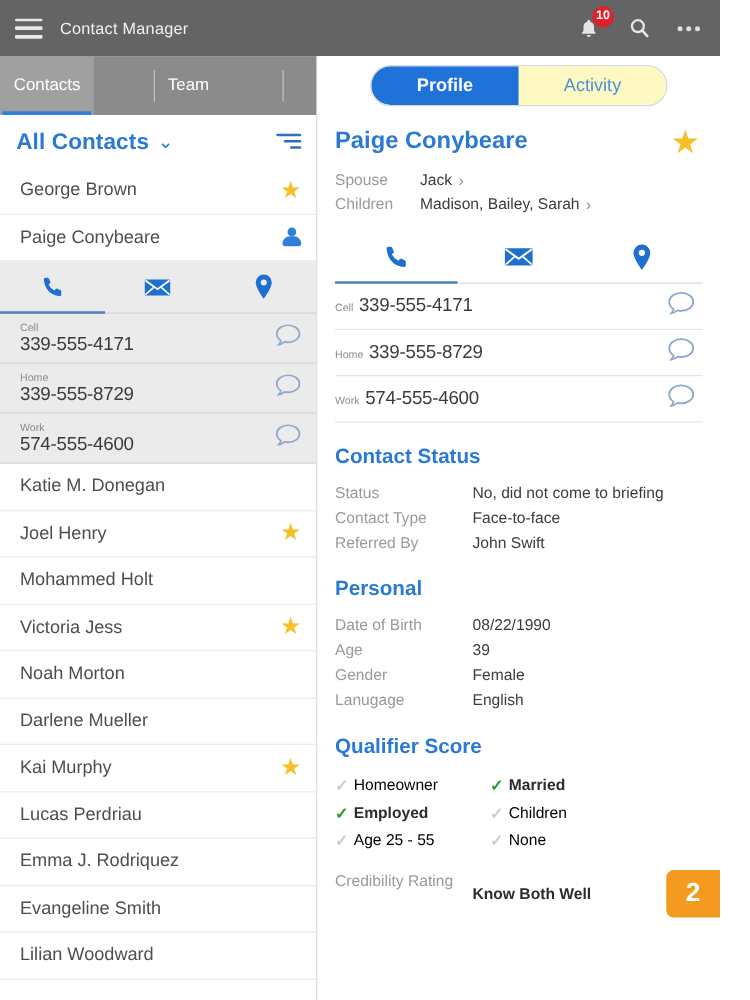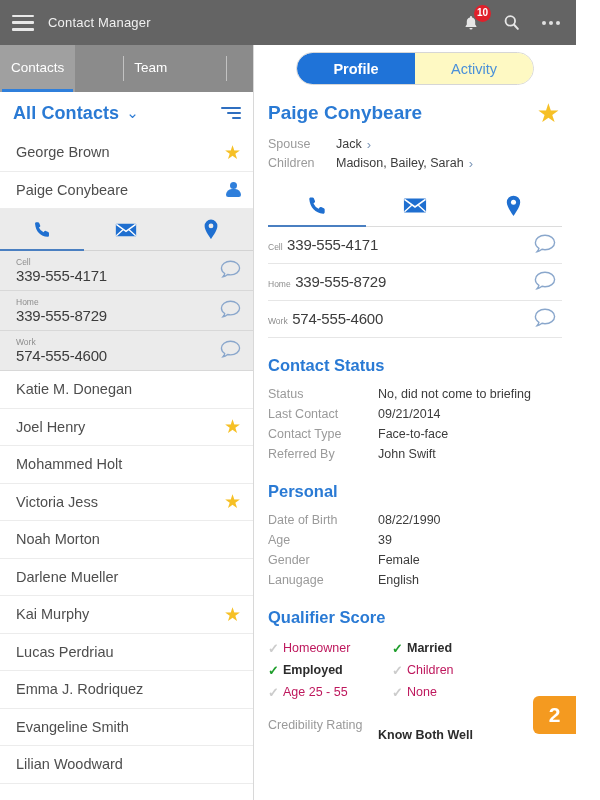--- a/index.html
+++ b/index.html
@@ -122,21 +122,21 @@
   .frow .fk { width: 110px; flex: 0 0 110px; color: #9a9a9a; }
   .frow .fv { color: #3c3c3c; }
 
   .qgrid { display: flex; }
   .qcol { width: 124px; }
   .qitem { display: flex; align-items: center; font-size: 12.5px; line-height: 21px; margin-bottom: 1px; }
   .qitem .ck { width: 15px; flex: 0 0 15px; font-size: 13px; font-weight: bold; }
   .qitem.on .ck { color: #1f9e2c; }
   .qitem.on .lb { color: #2c2c2c; font-weight: bold; }
   .qitem.off .ck { color: #cccccc; }
-  .qitem.off .lb { color: #be185d; }
+  .qitem.off .lb { color: #000000; }
 
   .credrow { display: flex; font-size: 12.5px; margin-top: 14px; }
   .credrow .ck2 { width: 110px; flex: 0 0 110px; color: #9a9a9a; }
   .credrow .cv2 { color: #2c2c2c; font-weight: bold; margin-top: 10px; }
 
   .score-badge {
     position: absolute; right: 0; top: 651px; width: 43px; height: 38px;
     background: #f49a20; border-radius: 6px 0 0 6px; color: #fff;
     font-size: 21px; font-weight: bold; display: flex; align-items: center; justify-content: center;
   }
@@ -415,24 +415,20 @@
           </span>
         </div>
 
         <div class="sec-title">Contact Status</div>
         <div>
           <div class="frow">
             <span class="fk">Status</span>
             <span class="fv">No, did not come to briefing</span>
           </div>
           <div class="frow">
-            <span class="fk">Last Contact</span>
-            <span class="fv">09/21/2014</span>
-          </div>
-          <div class="frow">
             <span class="fk">Contact Type</span>
             <span class="fv">Face-to-face</span>
           </div>
           <div class="frow">
             <span class="fk">Referred By</span>
             <span class="fv">John Swift</span>
           </div>
         </div>
 
         <div class="sec-title">Personal</div>

